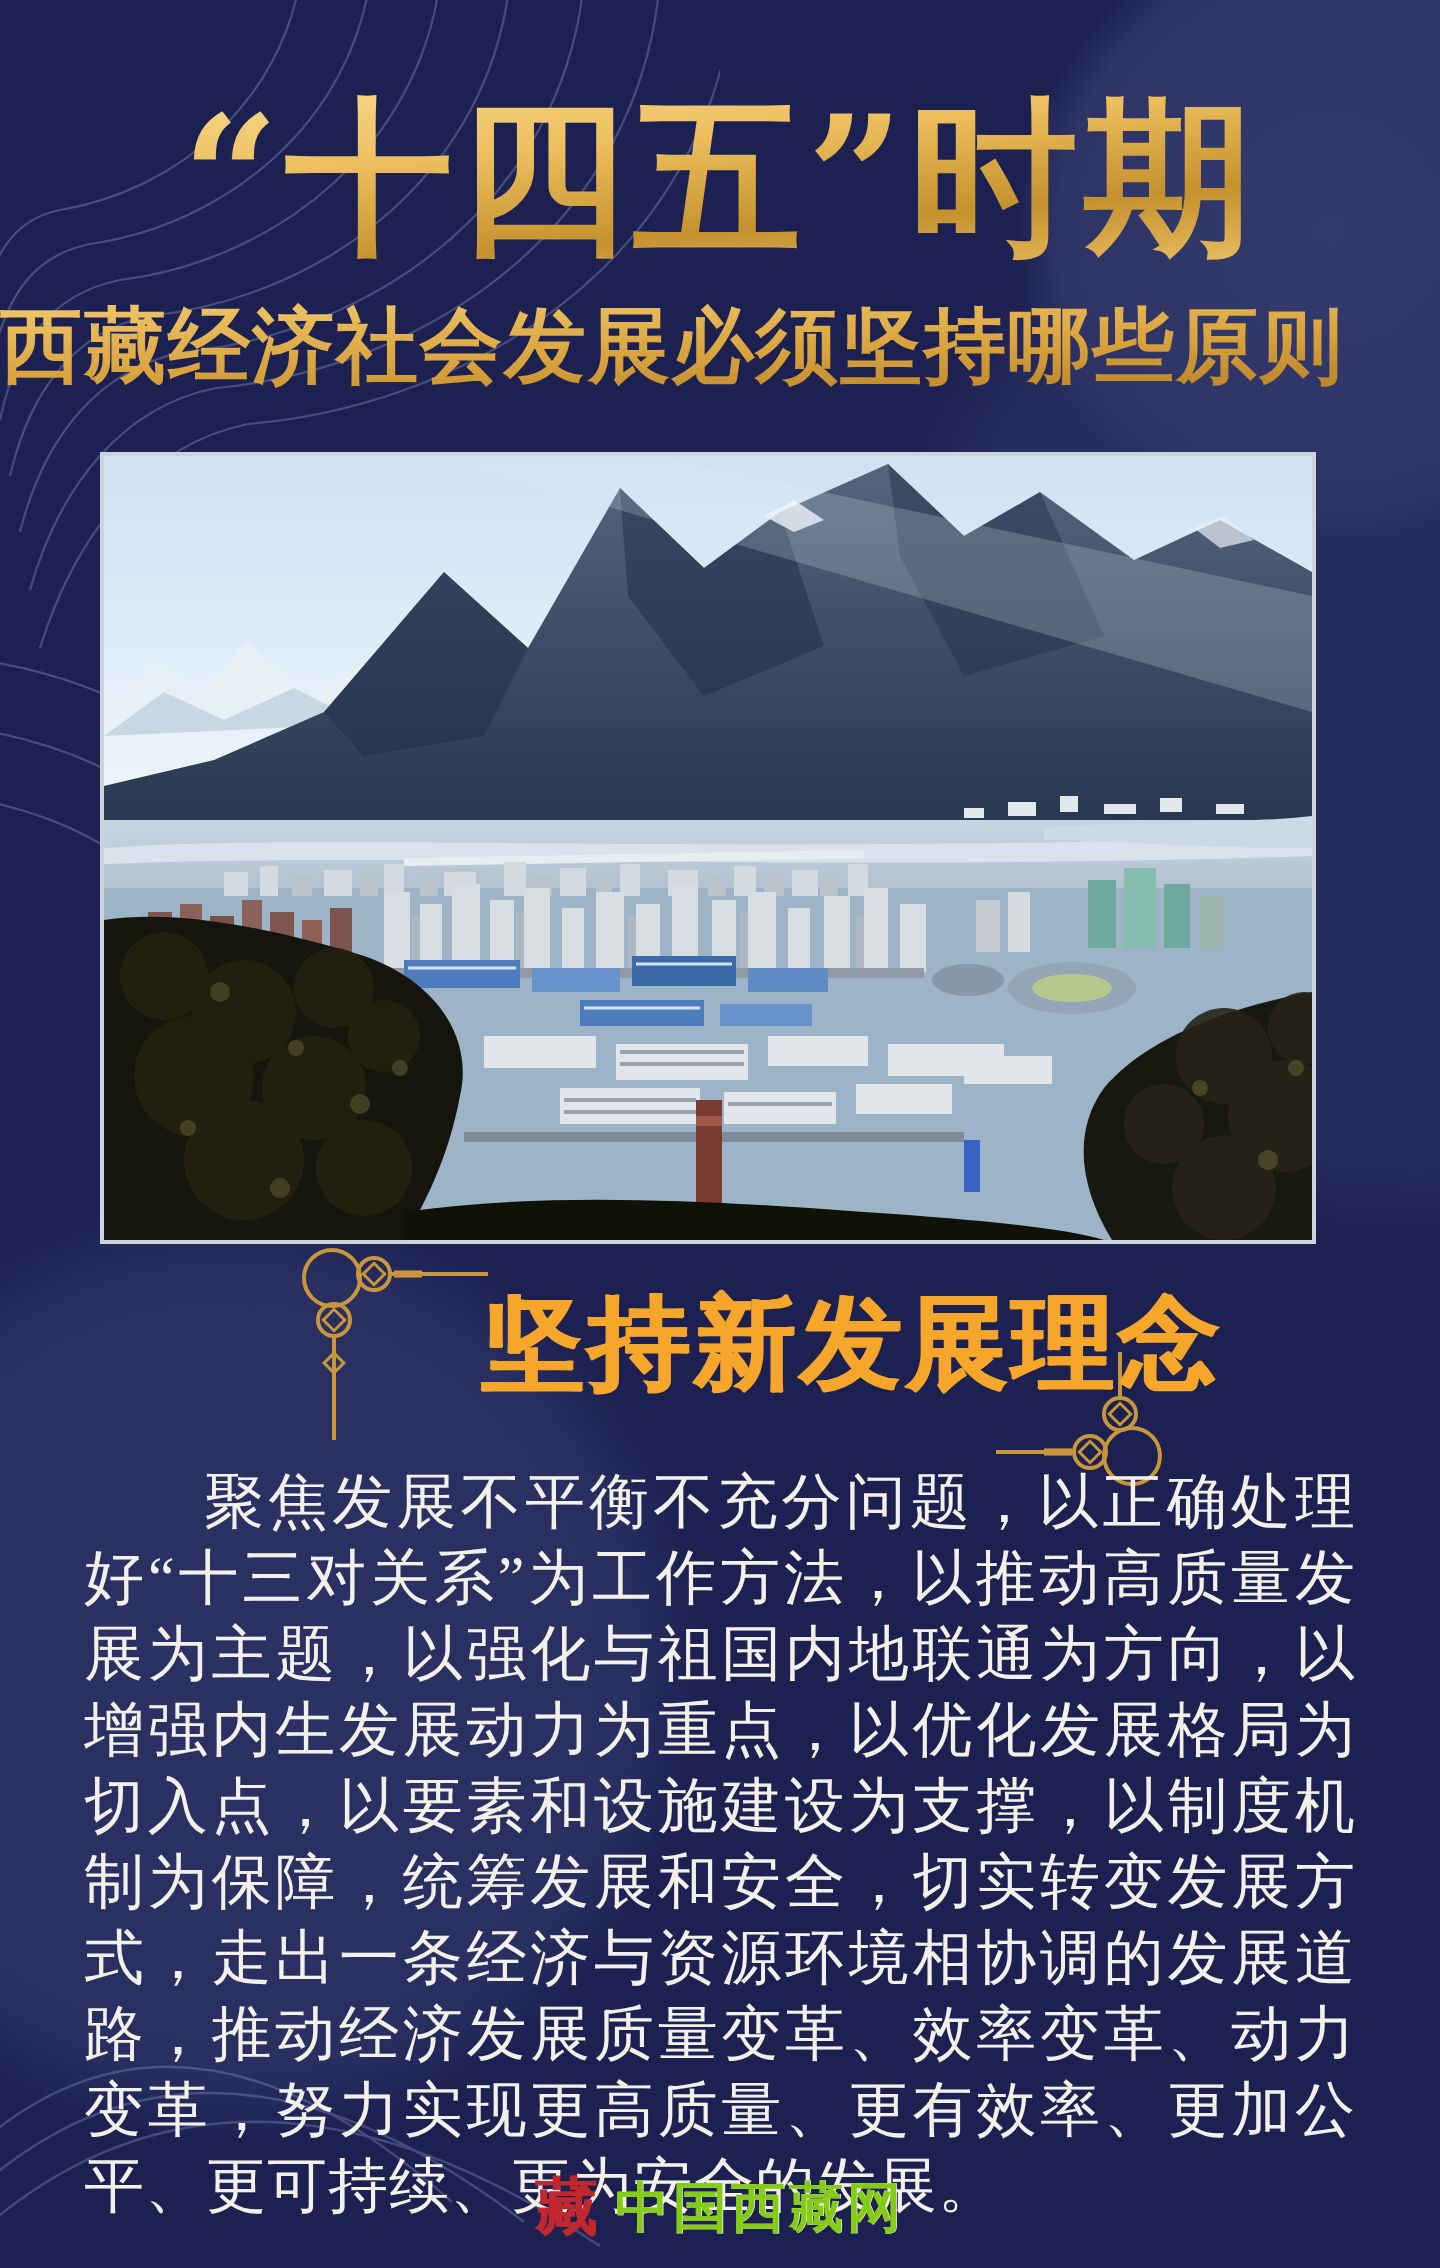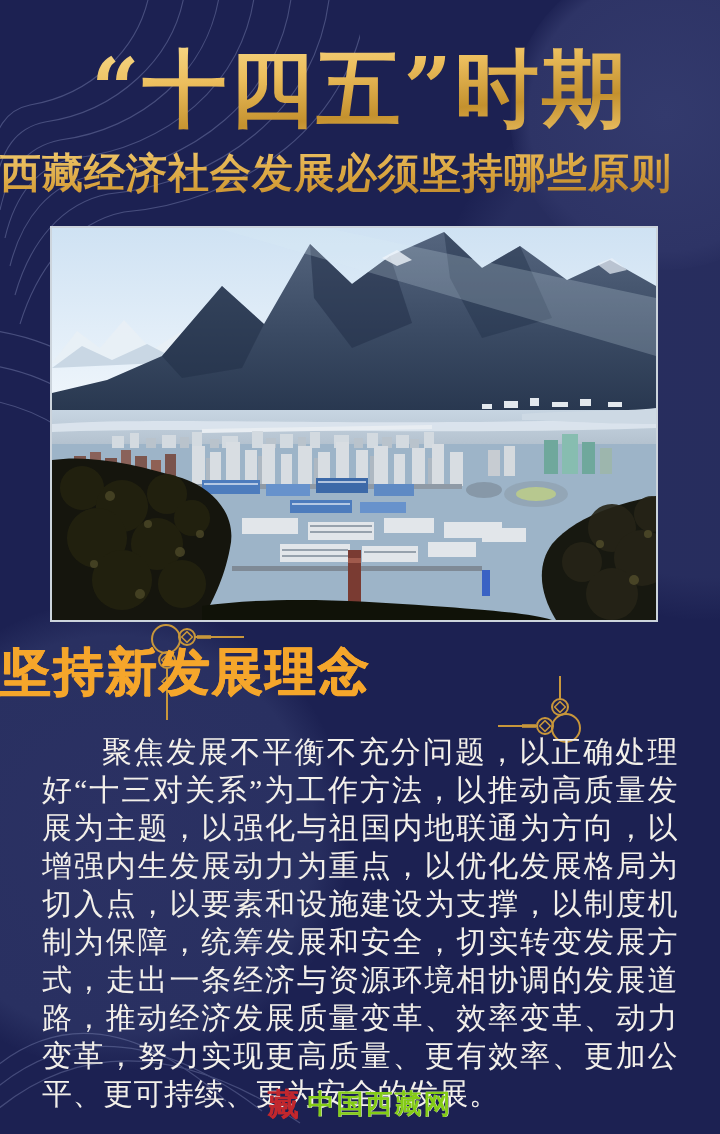--- a/index.html
+++ b/index.html
@@ -35,21 +35,21 @@
     background:linear-gradient(178deg,#eec568 10%,#d8a23c 55%,#b9832a 90%);
     -webkit-background-clip:text;background-clip:text;color:transparent;
   }
   .photo-frame{
     position:absolute;left:50px;top:226px;width:604px;height:392px;
     border:2px solid #ccd4dc;box-sizing:content-box;background:#9db4c8;
   }
   .photo-frame svg{display:block;}
 
   .section-heading{
-    position:absolute;left:0;top:638px;width:612px;text-align:left;
+    position:absolute;left:0;top:638px;width:612px;text-align:right;
     font-size:51px;line-height:1.35;font-weight:900;letter-spacing:2px;
     color:#f5a62b;
     text-shadow:0.6px 0 #f5a62b,-0.6px 0 #f5a62b,0 0.5px #f5a62b;
     white-space:nowrap;
   }
   .body-text{
     position:absolute;left:42px;top:733px;width:636px;
     font-family:Liberation Serif, serif;
     font-size:30px;line-height:38px;color:#f3f0ea;
     text-align:justify;text-justify:inter-ideograph;text-indent:2em;

